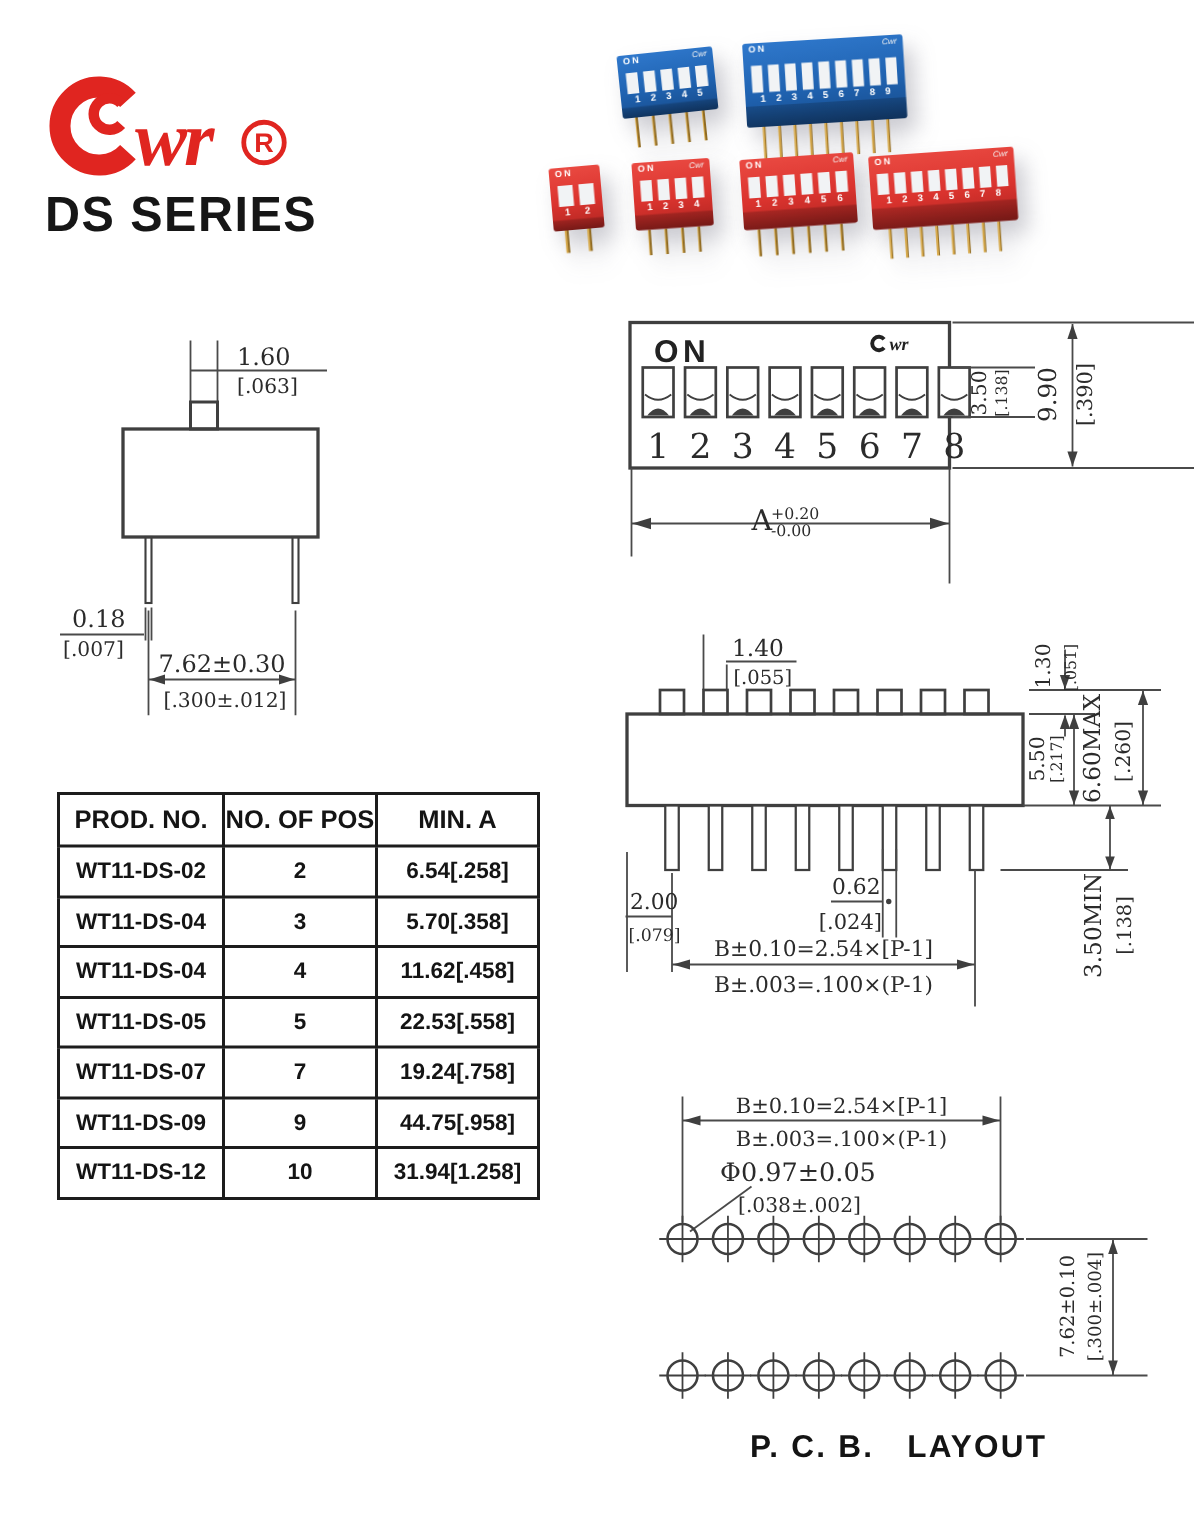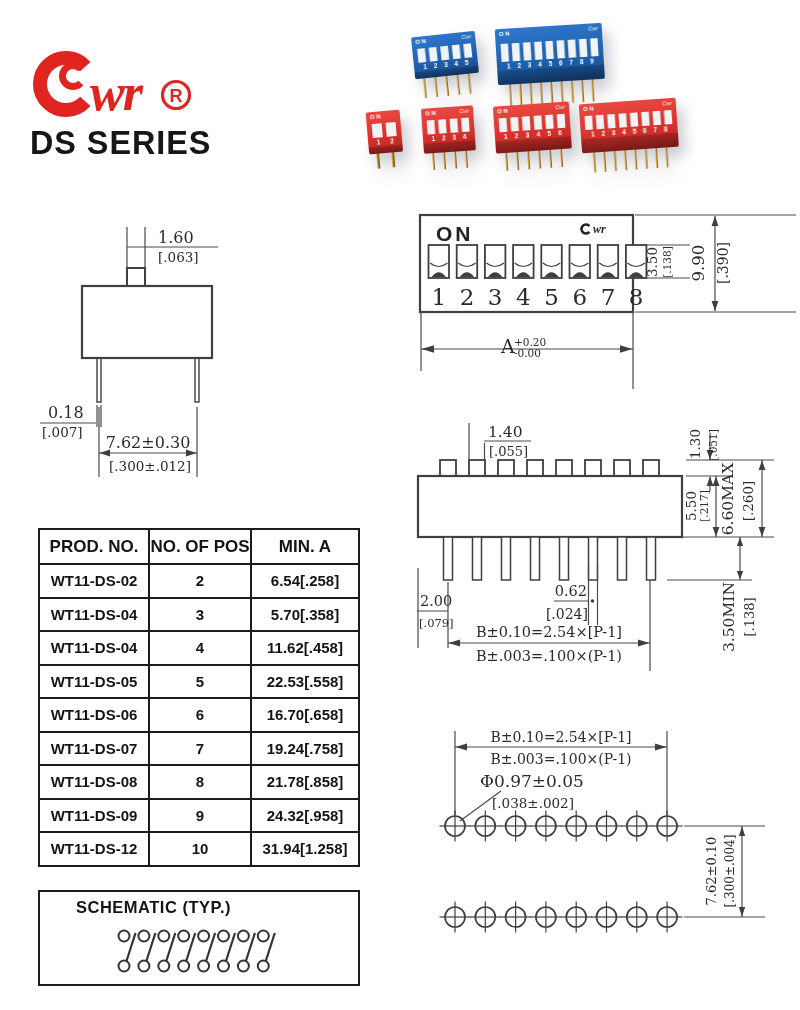--- a/index.html
+++ b/index.html
@@ -324,67 +324,37 @@
           <td>WT11-DS-04</td>
           <td>4</td>
           <td class="val">11.62[.458]</td>
         </tr>
       <tr>
           <td>WT11-DS-05</td>
           <td>5</td>
           <td class="val">22.53[.558]</td>
         </tr>
       <tr>
-          <td>WT11-DS-06</td>
-          <td>6</td>
-          <td class="val">16.70[.658]</td>
-        </tr>
-      <tr>
           <td>WT11-DS-07</td>
           <td>7</td>
           <td class="val">19.24[.758]</td>
         </tr>
       <tr>
-          <td>WT11-DS-08</td>
-          <td>8</td>
-          <td class="val">21.78[.858]</td>
-        </tr>
-      <tr>
           <td>WT11-DS-09</td>
           <td>9</td>
-          <td class="val">24.32[.958]</td>
+          <td class="val">44.75[.958]</td>
         </tr>
       <tr>
           <td>WT11-DS-12</td>
           <td>10</td>
           <td class="val">31.94[1.258]</td>
         </tr>
     </tbody>
   </table>
 
-  <div class="schematic-box">
-    <div class="schematic-title">SCHEMATIC (TYP.)</div>
-    <svg width="318" height="92" viewBox="0 0 318 92" style="position:absolute;left:0;top:0;">
-      <defs>
-        <g id="symg">
-          <circle cx="0" cy="44" r="5.5" fill="none" stroke="#333" stroke-width="2"></circle>
-          <circle cx="0" cy="74" r="5.5" fill="none" stroke="#333" stroke-width="2"></circle>
-          <line x1="2.5" y1="69" x2="11.5" y2="41" stroke="#333" stroke-width="2.2"></line>
-        </g>
-      </defs>
-      <use href="#symg" transform="translate(84,0)"></use>
-      <use href="#symg" transform="translate(103.9,0)"></use>
-      <use href="#symg" transform="translate(123.8,0)"></use>
-      <use href="#symg" transform="translate(143.7,0)"></use>
-      <use href="#symg" transform="translate(163.6,0)"></use>
-      <use href="#symg" transform="translate(183.5,0)"></use>
-      <use href="#symg" transform="translate(203.4,0)"></use>
-      <use href="#symg" transform="translate(223.3,0)"></use>
-    </svg>
-  </div>
 
   <svg class="abs" style="left:420px;top:723px;" width="380" height="287" viewBox="0 0 380 287">
     <defs>
       <g id="holeg">
         <circle cx="0" cy="0" r="10" fill="none" stroke="#3f3f3f" stroke-width="1.7"></circle>
         <line x1="-15.5" y1="0" x2="15.5" y2="0" stroke="#3f3f3f" stroke-width="1.2"></line>
         <line x1="0" y1="-15.5" x2="0" y2="15.5" stroke="#3f3f3f" stroke-width="1.2"></line>
       </g>
     </defs>
 
@@ -419,14 +389,15 @@
       <use href="#holeg" transform="translate(247.1,194)"></use>
     </g>
 
     <path class="thin" stroke-width="1.2" d="M264,103 H345 M264,194 H345 M322,103 V194"></path>
     <polygon class="arr" points="322,103.5 318.8,113 325.2,113"></polygon>
     <polygon class="arr" points="322,193.5 318.8,184 325.2,184"></polygon>
     <text class="dim-text" font-size="13" text-anchor="middle" transform="rotate(-90 296 148)" x="296" y="148">7.62±0.10</text>
     <text class="dim-text" font-size="12" text-anchor="middle" transform="rotate(-90 314 148)" x="314" y="148">[.300±.004]</text>
   </svg>
 
+  <div class="pcb-title">P. C. B.   LAYOUT</div>
 
 </div>
 
 </body></html>

